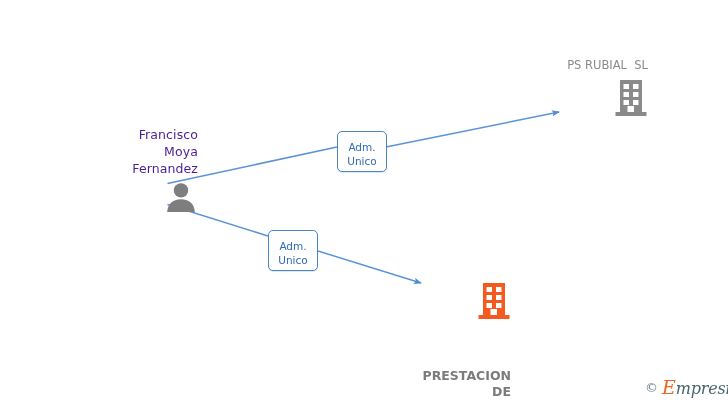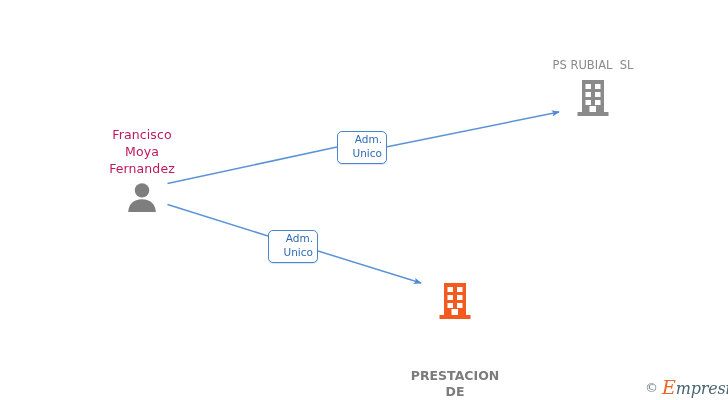--- a/index.html
+++ b/index.html
@@ -19,33 +19,33 @@
   }
   #edge-layer {
     position: absolute;
     left: 0;
     top: 0;
     width: 728px;
     height: 400px;
   }
   .node {
     position: absolute;
-    text-align: center;
+    text-align: right;
   }
 
   
   #node-person {
     left: 86px;
     top: 126px;
     width: 112px;
   }
   #node-person .node-label {
     font-size: 12.5px;
     line-height: 17px;
-    color: #be185d;
+    color: #4c1d95;
     white-space: pre-line;
     letter-spacing: 0.1px;
   }
   #node-person .person-icon {
     margin-top: 5px;
   }
 
   
   #node-company-rubial {
     left: 538px;
@@ -82,22 +82,22 @@
   
   .edge-label {
     position: absolute;
     box-sizing: border-box;
     background: #ffffff;
     border: 1.4px solid #4a86c8;
     border-radius: 5px;
     color: #2f6bb5;
     font-size: 10.5px;
     line-height: 14px;
-    text-align: right;
-    padding: 0 4px 3px 4px;
+    text-align: center;
+    padding: 8px 4px 3px 4px;
     white-space: pre-line;
     box-shadow: 0 1px 1px rgba(60,110,170,0.18);
   }
   #edge-label-rubial {
     left: 337px;
     top: 131px;
     width: 50px;
   }
   #edge-label-prestacion {
     left: 268px;

